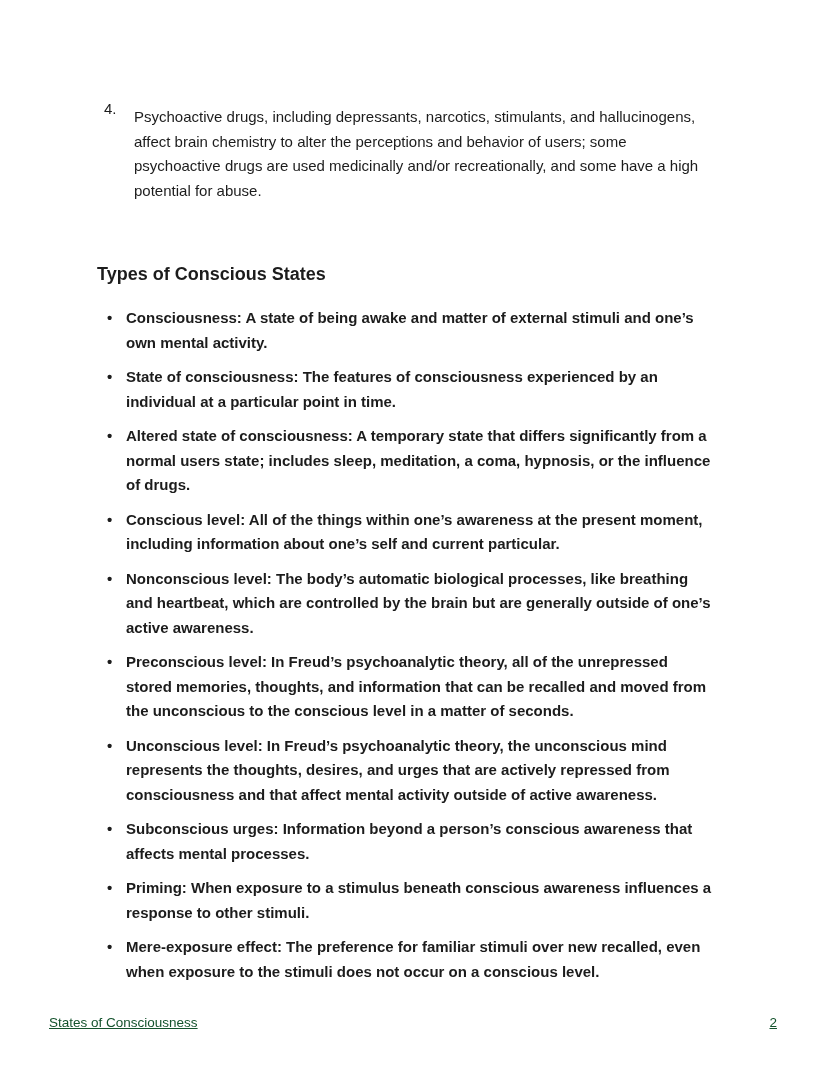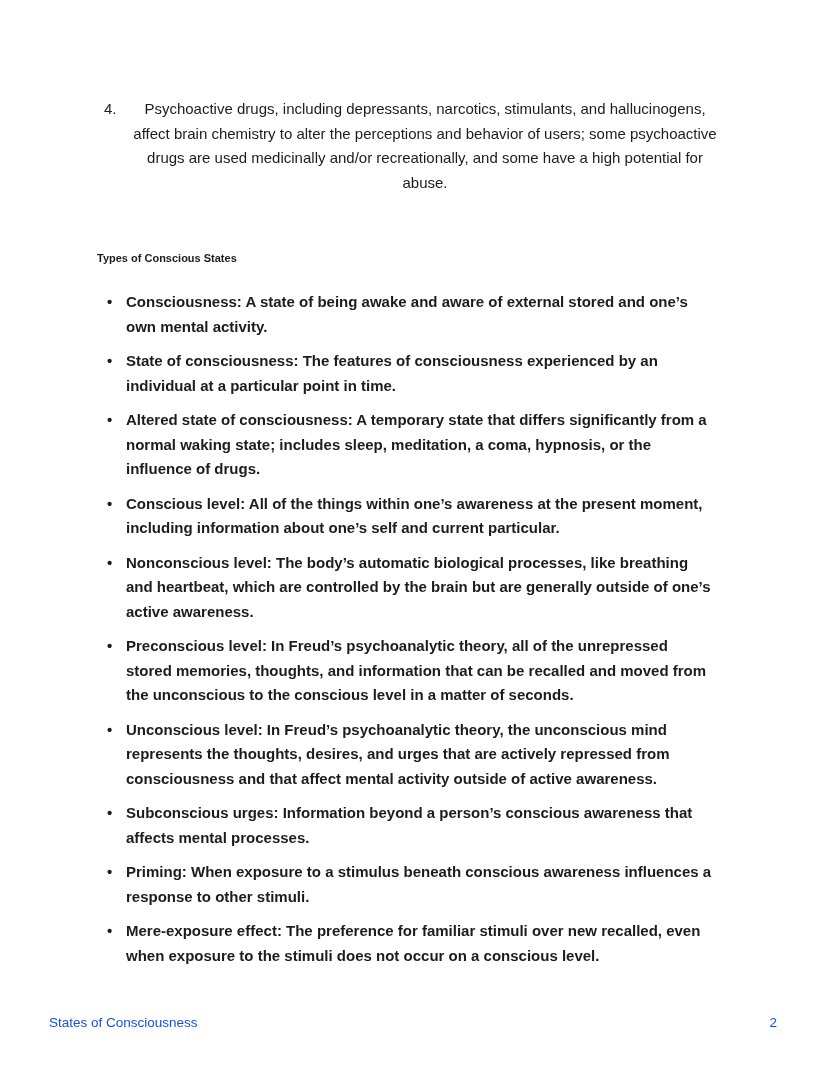--- a/index.html
+++ b/index.html
@@ -28,28 +28,27 @@
     font-size: 15px;
     line-height: 24.5px;
     margin: 0 0 0 7px;
   }
   .numbered-item .num {
     width: 22px;
     flex: 0 0 22px;
     text-align: left;
   }
   .numbered-item p {
-    margin: 0;
+    margin: 8px;
     flex: 1;
     max-width: 600px;
-    text-align: center;
   }
   
   .section-heading {
-    font-size: 11px;
+    font-size: 18px;
     font-weight: bold;
     margin: 53px 0 22px 0;
     line-height: 20px;
   }
   
   ul.bullet-list {
     list-style: none;
     margin: 0;
     padding: 0 0 0 10px;
   }
@@ -74,49 +73,50 @@
   
   .page-footer {
     position: absolute;
     left: 49px;
     right: 51px;
     bottom: 40px;
     display: flex;
     justify-content: space-between;
     align-items: baseline;
     font-size: 13.5px;
-    color: #1d4ed8;
+    color: #14532d;
     line-height: 16px;
+    text-decoration: underline;
   }
 </style>
 </head>
 <body>
 
 <div class="doc-page">
   <div class="content">
 
     <div class="numbered-item">
       <span class="num">4.</span>
       <p>Psychoactive drugs, including depressants, narcotics, stimulants, and hallucinogens, affect brain chemistry to alter the perceptions and behavior of users; some psychoactive drugs are used medicinally and/or recreationally, and some have a high potential for abuse.</p>
     </div>
 
     <h3 class="section-heading">Types of Conscious States</h3>
 
     <ul class="bullet-list">
       <li>
         <span class="bullet">•</span>
-        <p>Consciousness: A state of being awake and aware of external stored and one’s own mental activity.</p>
+        <p>Consciousness: A state of being awake and matter of external stimuli and one’s own mental activity.</p>
       </li>
       <li>
         <span class="bullet">•</span>
         <p>State of consciousness: The features of consciousness experienced by an individual at a particular point in time.</p>
       </li>
       <li>
         <span class="bullet">•</span>
-        <p>Altered state of consciousness: A temporary state that differs significantly from a normal waking state; includes sleep, meditation, a coma, hypnosis, or the influence of drugs.</p>
+        <p>Altered state of consciousness: A temporary state that differs significantly from a normal users state; includes sleep, meditation, a coma, hypnosis, or the influence of drugs.</p>
       </li>
       <li>
         <span class="bullet">•</span>
         <p>Conscious level: All of the things within one’s awareness at the present moment, including information about one’s self and current particular.</p>
       </li>
       <li>
         <span class="bullet">•</span>
         <p>Nonconscious level: The body’s automatic biological processes, like breathing and heartbeat, which are controlled by the brain but are generally outside of one’s active awareness.</p>
       </li>
       <li>

